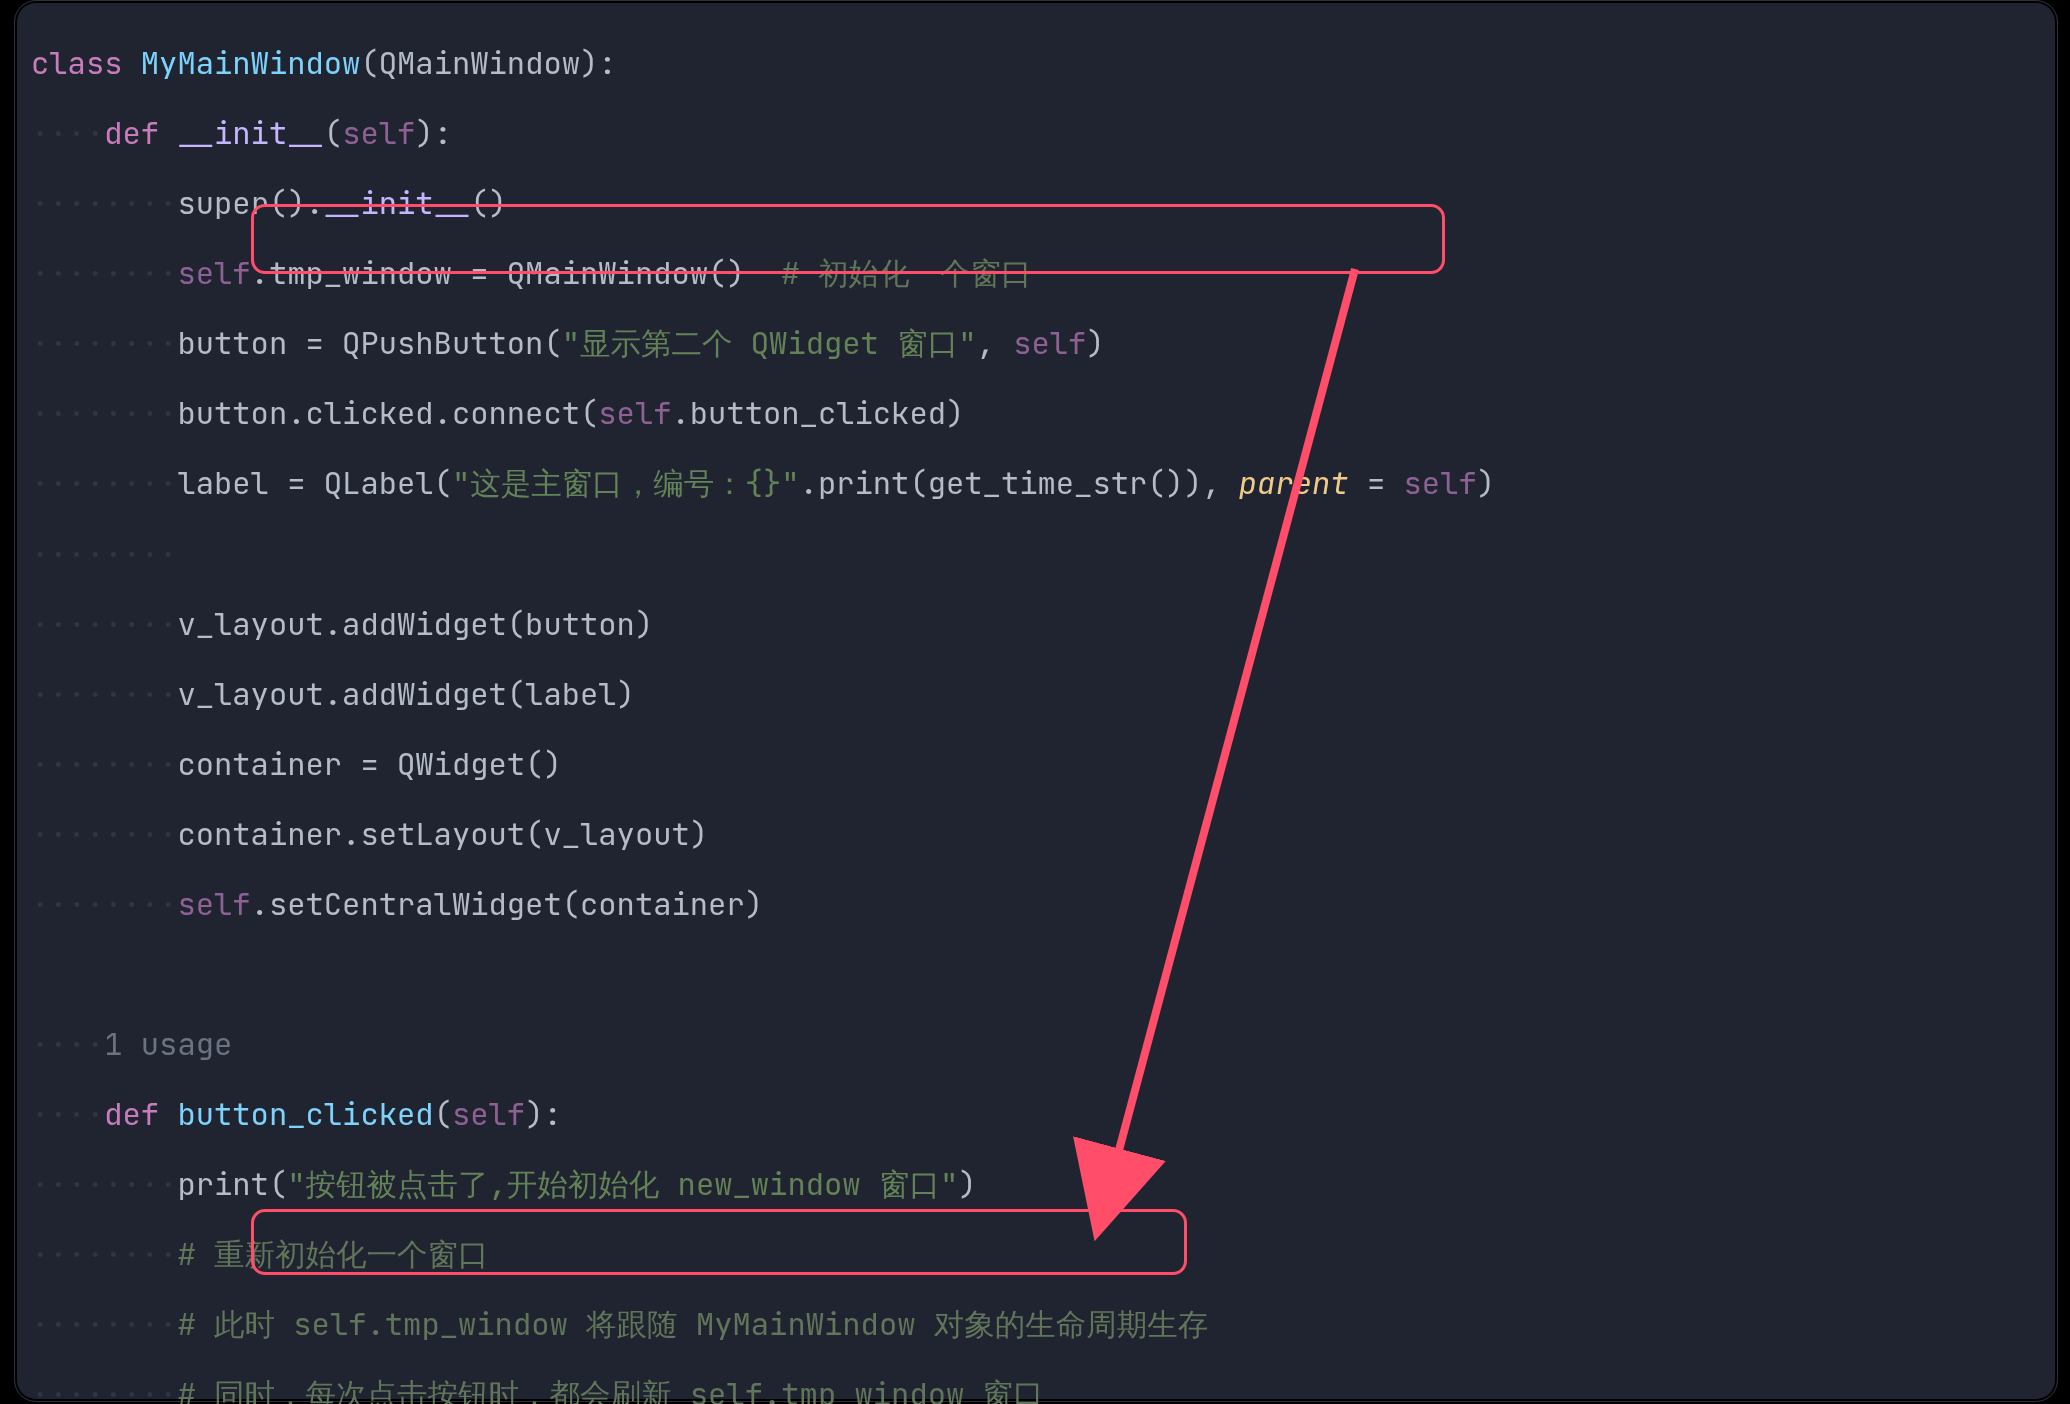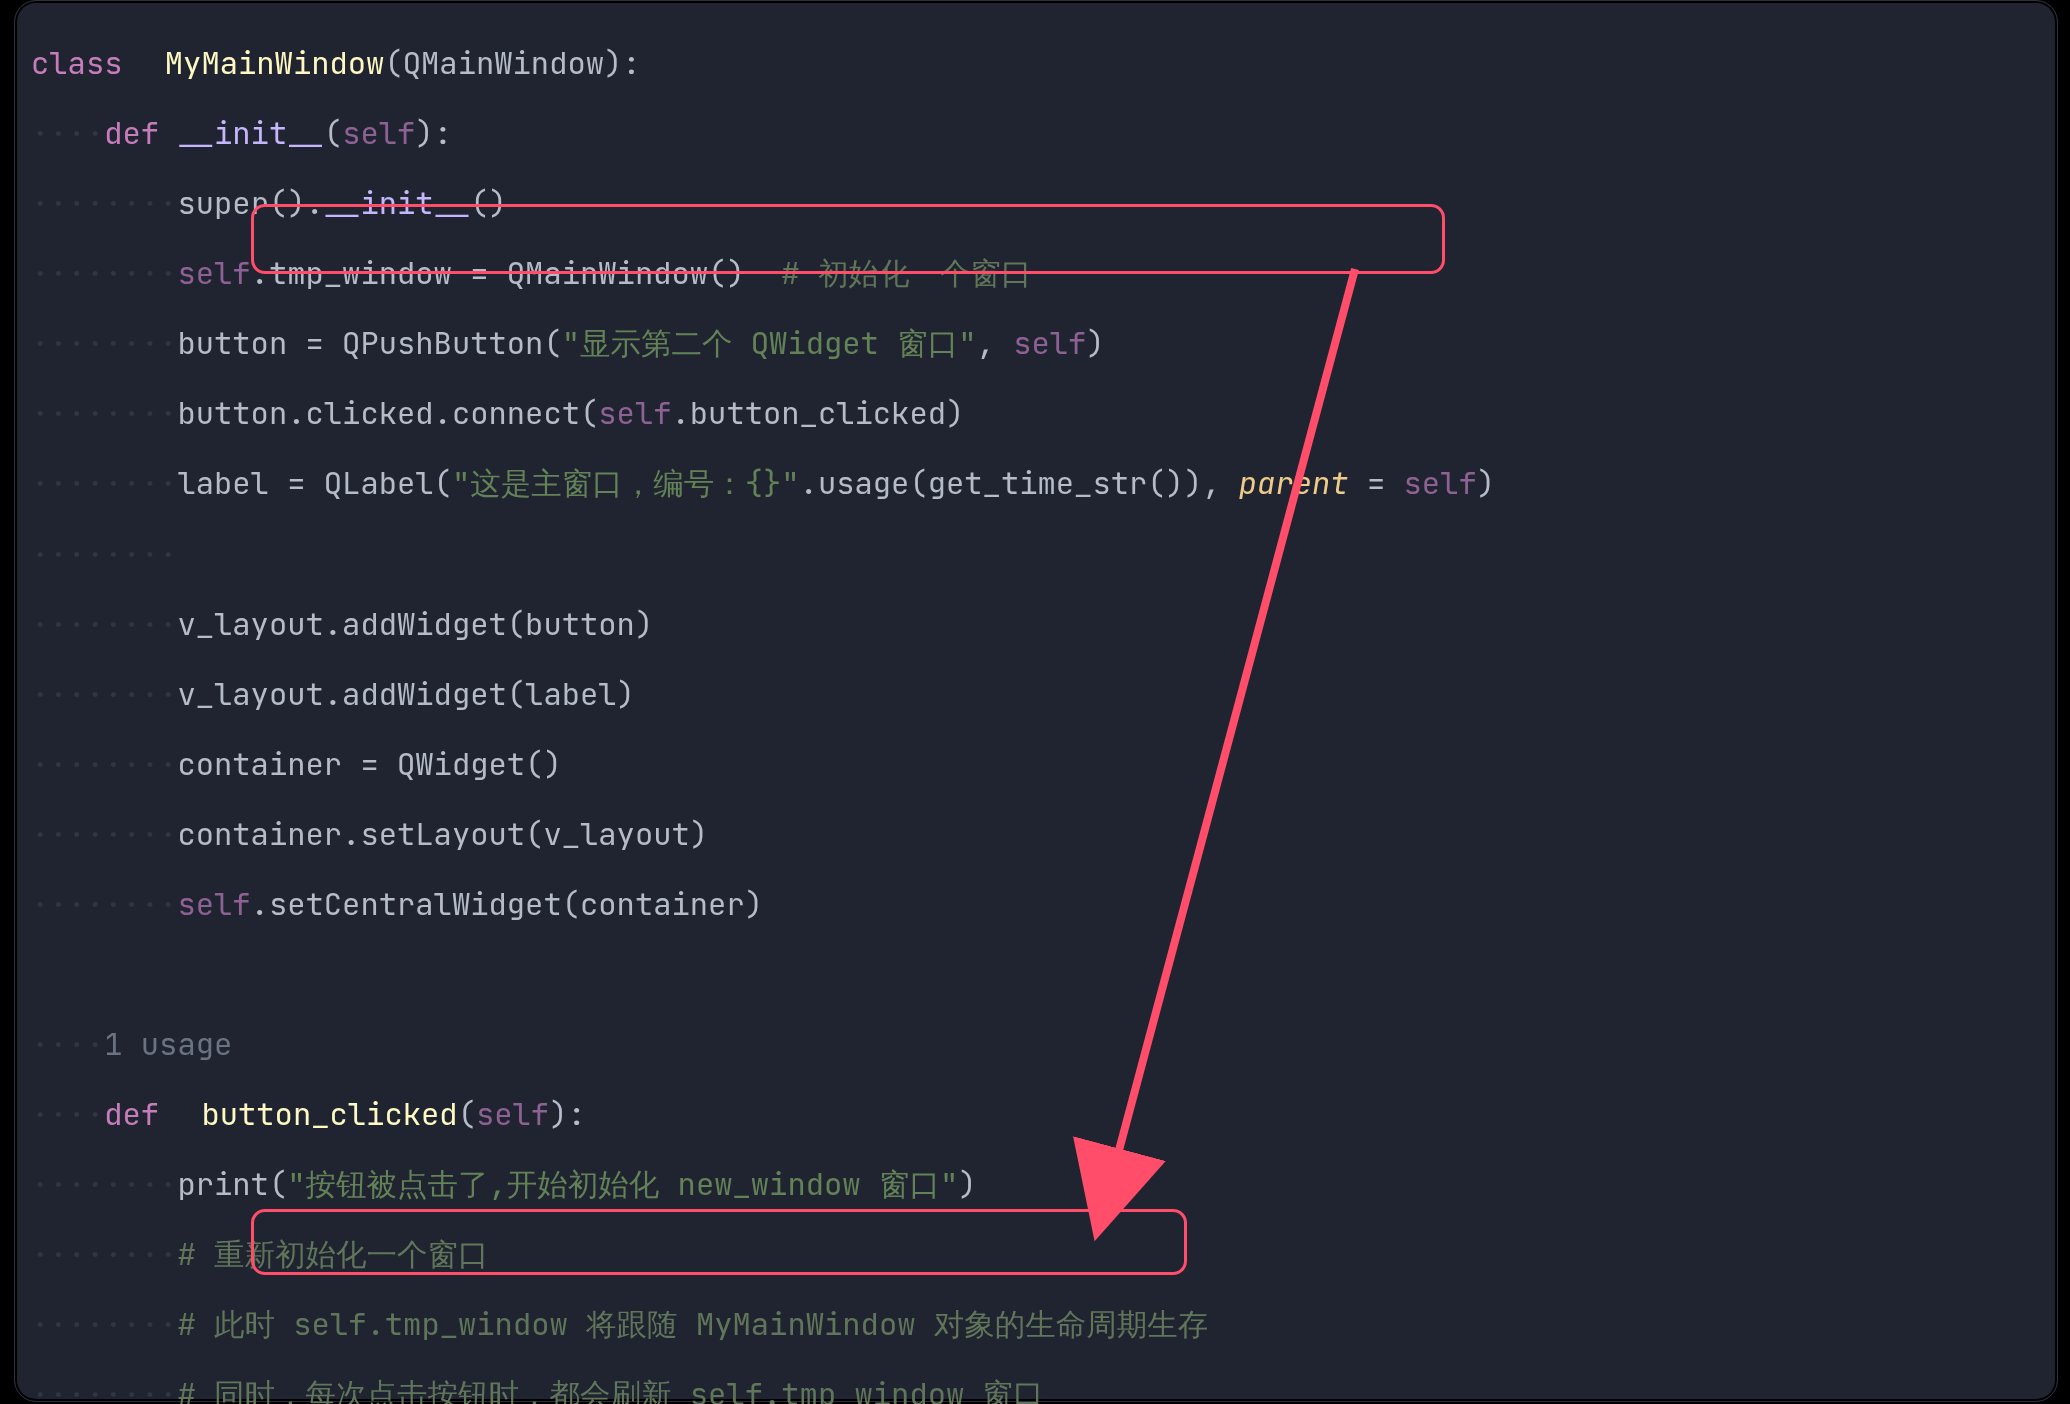--- a/index.html
+++ b/index.html
@@ -1,21 +1,21 @@
 <!DOCTYPE html>
 <html><head>
 <meta charset="utf-8">
 <style>
   html,body{margin:0;padding:0;background:#000;width:2070px;height:1404px;overflow:hidden;}
   .frame{position:absolute;left:14px;top:0;width:2042px;height:1400px;border-radius:22px;background:#1f2430;border:1px solid #2b303c;box-shadow:0 0 0 2px #000 inset;}
   .code{position:absolute;left:16px;top:10px;font-family:"JetBrains Mono","Fira Code",Consolas,monospace;font-size:30.5px;line-height:1.15;white-space:pre;color:#b5bbc7;}
   .line{display:block;height:35px;}
   
   .kw{color:#c77dbb;}           
-  .fn{color:#fef9c3;margin-left:24px;}           
+  .fn{color:#7dd3fc;}           
   .mg{color:#c4b5fd;}           
   .self{color:#8e6194;}         
   .id{color:#b5bbc7;}           
   .pn{color:#b5bbc7;}
   .str{color:#638257;}          
   .cmt{color:#60755a;} 
   .usage{color:#6b7280;text-align:right;}        
   .par{color:#eecb8b;font-style:italic;}          
   .ws{color:#2f3542;}           
   .ws::before{content:"·";}
@@ -33,21 +33,21 @@
 
 <div class="frame">
 
   <div class="code">
 <span class="line"><span class="kw">class</span> <span class="fn">MyMainWindow</span><span class="pn">(</span><span class="id">QMainWindow</span><span class="pn">):</span></span>
 <span class="line"><span class="ws s4"></span><span class="kw">def</span> <span class="mg">__init__</span><span class="pn">(</span><span class="self">self</span><span class="pn">):</span></span>
 <span class="line"><span class="ws s8"></span><span class="id">super().</span><span class="mg">__init__</span><span class="pn">()</span></span>
 <span class="line"><span class="ws s8"></span><span class="self">self</span><span class="id">.tmp_window = </span><span class="id">QMainWindow()</span>  <span class="cmt"># 初始化一个窗口</span></span>
 <span class="line"><span class="ws s8"></span><span class="id">button = QPushButton(</span><span class="str">"显示第二个 QWidget 窗口"</span><span class="id">, </span><span class="self">self</span><span class="id">)</span></span>
 <span class="line"><span class="ws s8"></span><span class="id">button.clicked.connect(</span><span class="self">self</span><span class="id">.button_clicked)</span></span>
-<span class="line"><span class="ws s8"></span><span class="id">label = QLabel(</span><span class="str">"这是主窗口，编号：{}"</span><span class="id">.usage(get_time_str()), </span><span class="par">parent</span><span class="id"> = </span><span class="self">self</span><span class="id">)</span></span>
+<span class="line"><span class="ws s8"></span><span class="id">label = QLabel(</span><span class="str">"这是主窗口，编号：{}"</span><span class="id">.print(get_time_str()), </span><span class="par">parent</span><span class="id"> = </span><span class="self">self</span><span class="id">)</span></span>
 <span class="line"><span class="ws s8"></span></span>
 <span class="line"><span class="ws s8"></span><span class="id">v_layout.addWidget(button)</span></span>
 <span class="line"><span class="ws s8"></span><span class="id">v_layout.addWidget(label)</span></span>
 <span class="line"><span class="ws s8"></span><span class="id">container = QWidget()</span></span>
 <span class="line"><span class="ws s8"></span><span class="id">container.setLayout(v_layout)</span></span>
 <span class="line"><span class="ws s8"></span><span class="self">self</span><span class="id">.setCentralWidget(container)</span></span>
 <span class="line">&nbsp;</span>
 <span class="line"><span class="ws s4"></span><span class="usage">1 usage</span></span>
 <span class="line"><span class="ws s4"></span><span class="kw">def</span> <span class="fn">button_clicked</span><span class="pn">(</span><span class="self">self</span><span class="pn">):</span></span>
 <span class="line"><span class="ws s8"></span><span class="id">print(</span><span class="str">"按钮被点击了,开始初始化 new_window 窗口"</span><span class="id">)</span></span>

